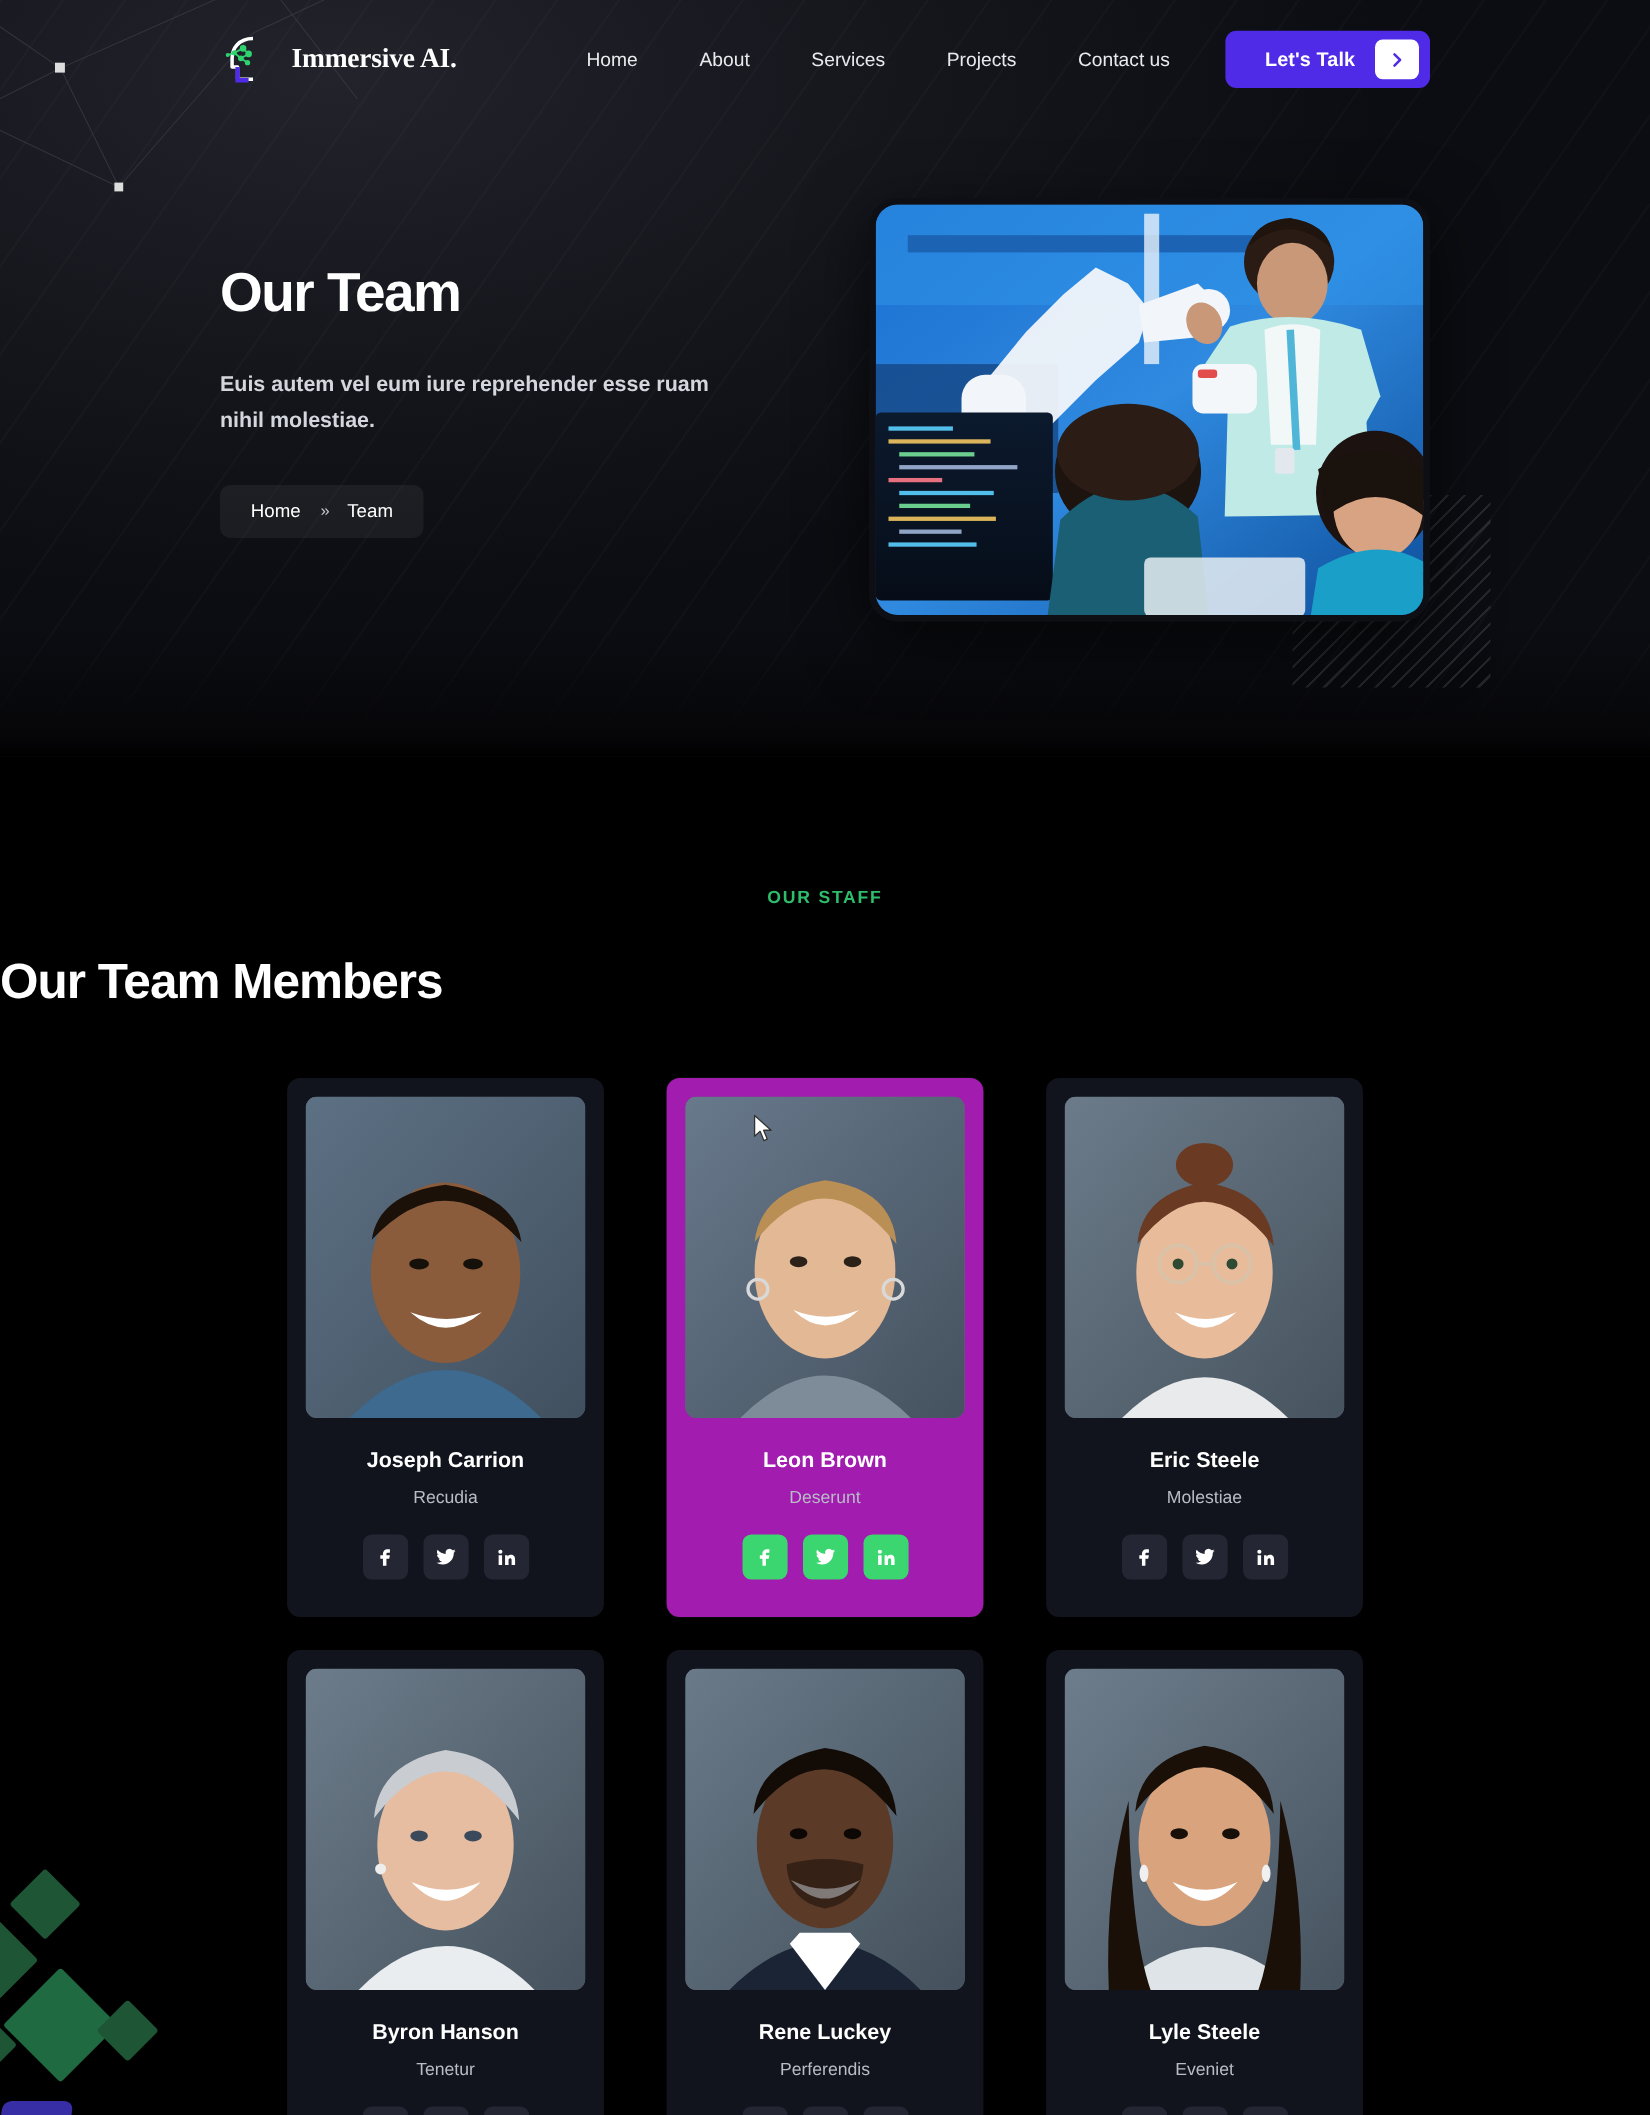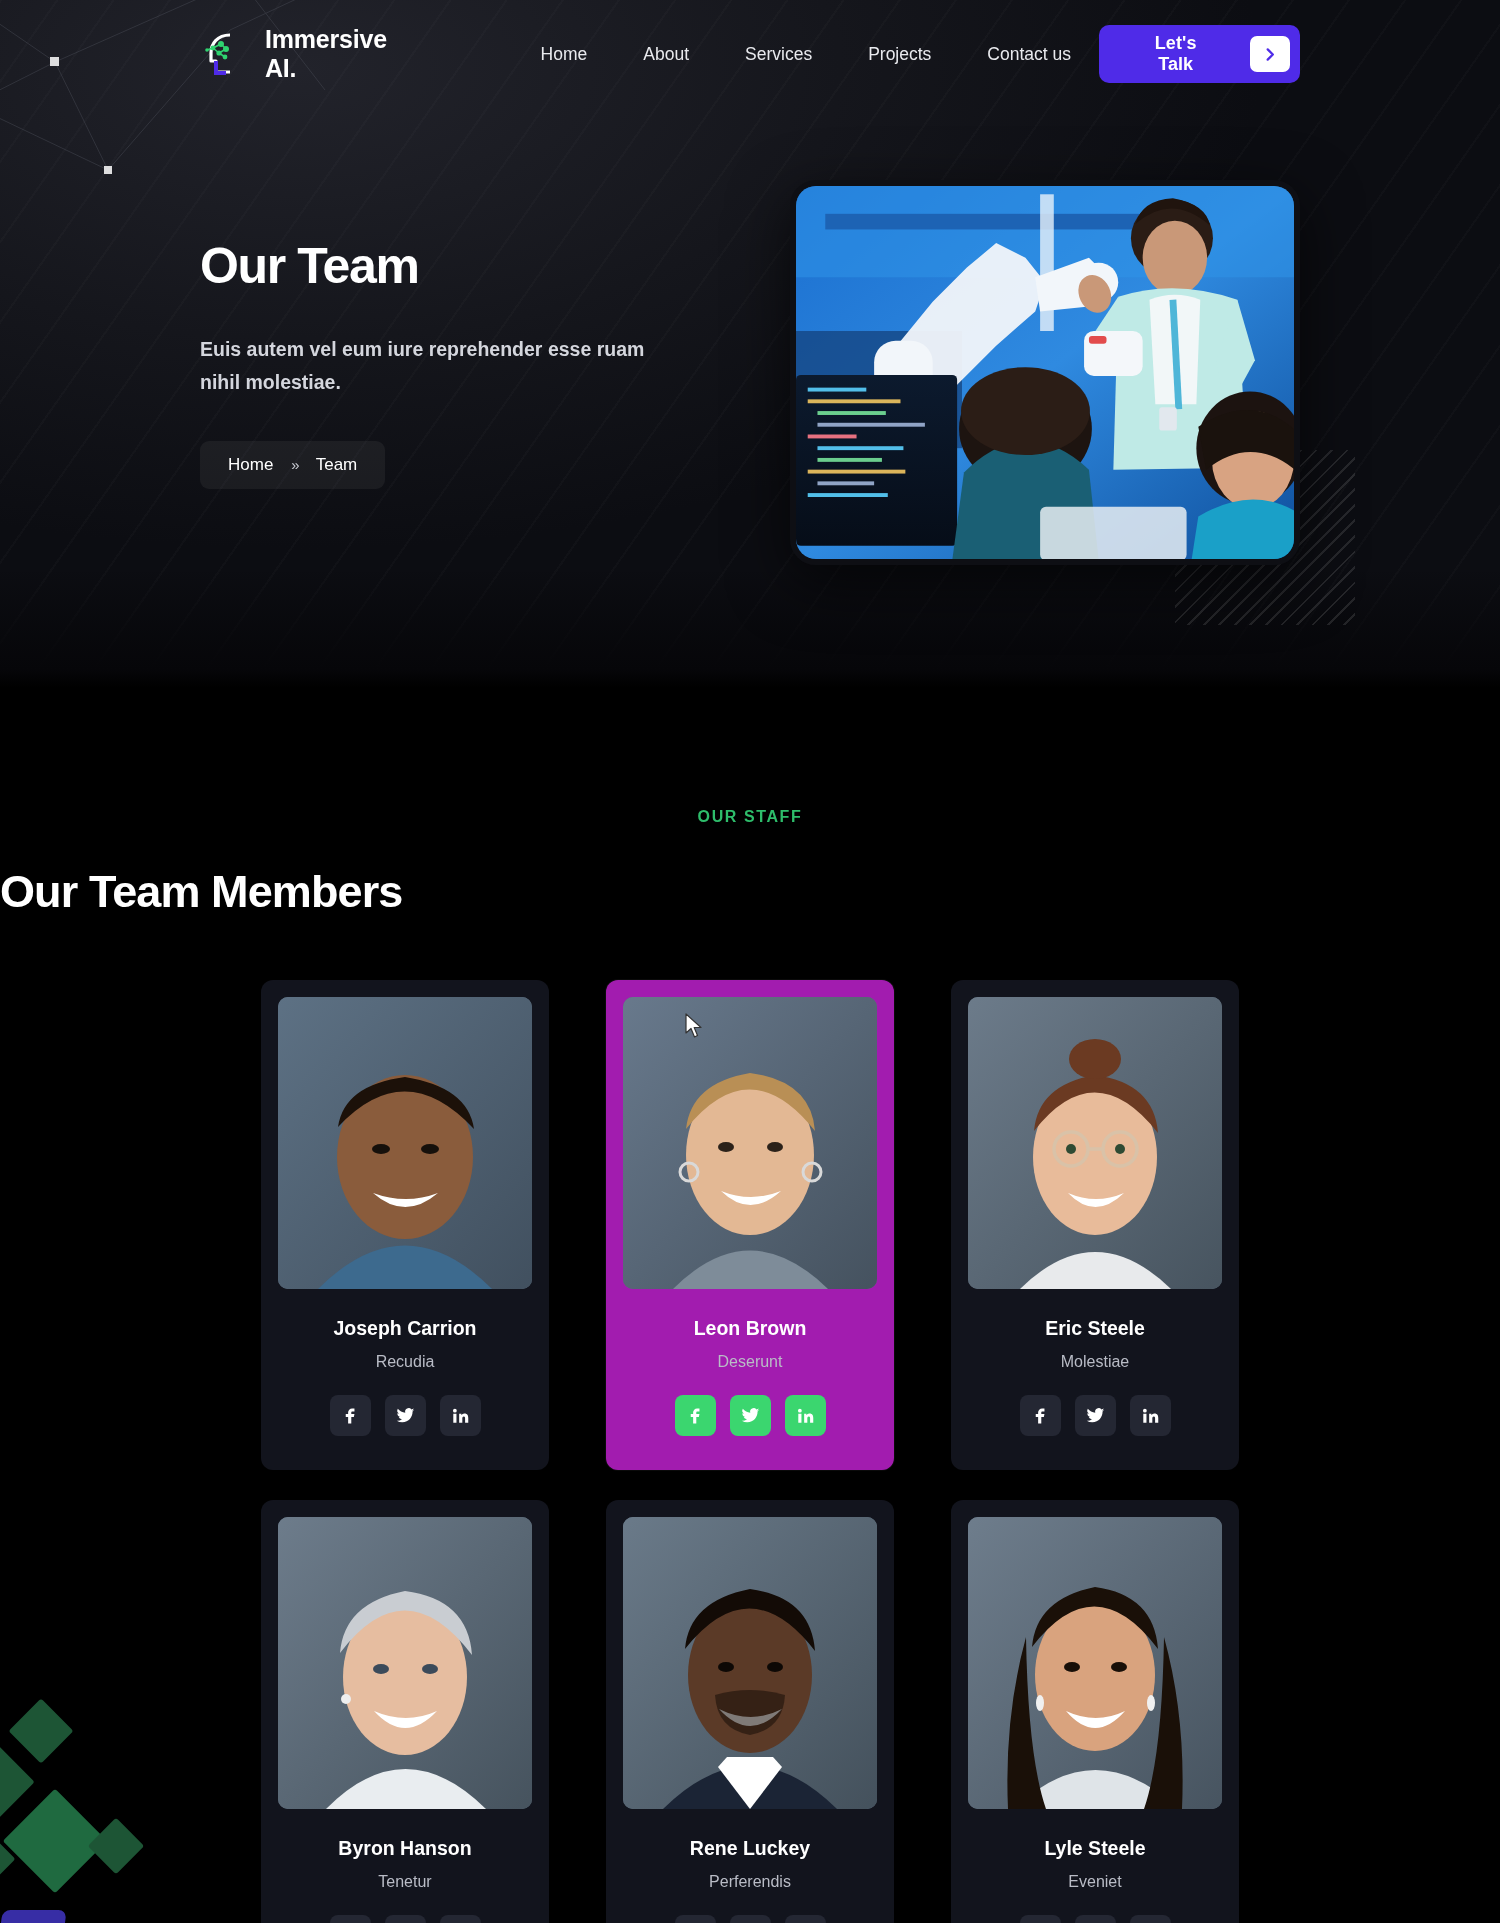--- a/index.html
+++ b/index.html
@@ -29,30 +29,30 @@
     background:linear-gradient(to bottom, rgba(0,0,0,0) 0%, #060609 85%, #000 100%);
   }
 
   
   .header{
     position:absolute; top:0; left:0; right:0; height:108px;
     display:flex; align-items:center; z-index:20;
   }
   .brand{ display:flex; align-items:center; gap:13px; margin-left:200px; }
   .brand-mark{ width:52px; height:52px; position:relative; }
-  .brand-name{ font-size:25px; font-weight:bold; letter-spacing:-.2px; color:#fff; }
+  .brand-name{ font-size:25px; font-weight:bold; letter-spacing:-.2px; color:#fff;font-family:Liberation Serif, serif; }
 
   .nav{ display:flex; align-items:center; gap:0; margin-left:90px; }
   .nav a{
     color:#e9eaee; font-size:17.5px; text-decoration:none;
     padding:10px 28px; display:inline-block; white-space:nowrap;
   }
   .cta{
     margin-left:auto; margin-right:200px;
-    display:flex; align-items:center; gap:34px;
+    display:flex; align-items:center; gap:18px;
     background:#4F2BE8; border-radius:10px;
     padding:8px 10px 8px 36px; border:none; cursor:pointer;
   }
   .cta-label{ font-size:18px; font-weight:bold; color:#fff; letter-spacing:.1px; }
   .cta-arrow{
     width:40px; height:36px; background:#fff; border-radius:7px;
     display:flex; align-items:center; justify-content:center;
     color:#4F2BE8; font-size:17px; font-weight:bold;
   }
 

